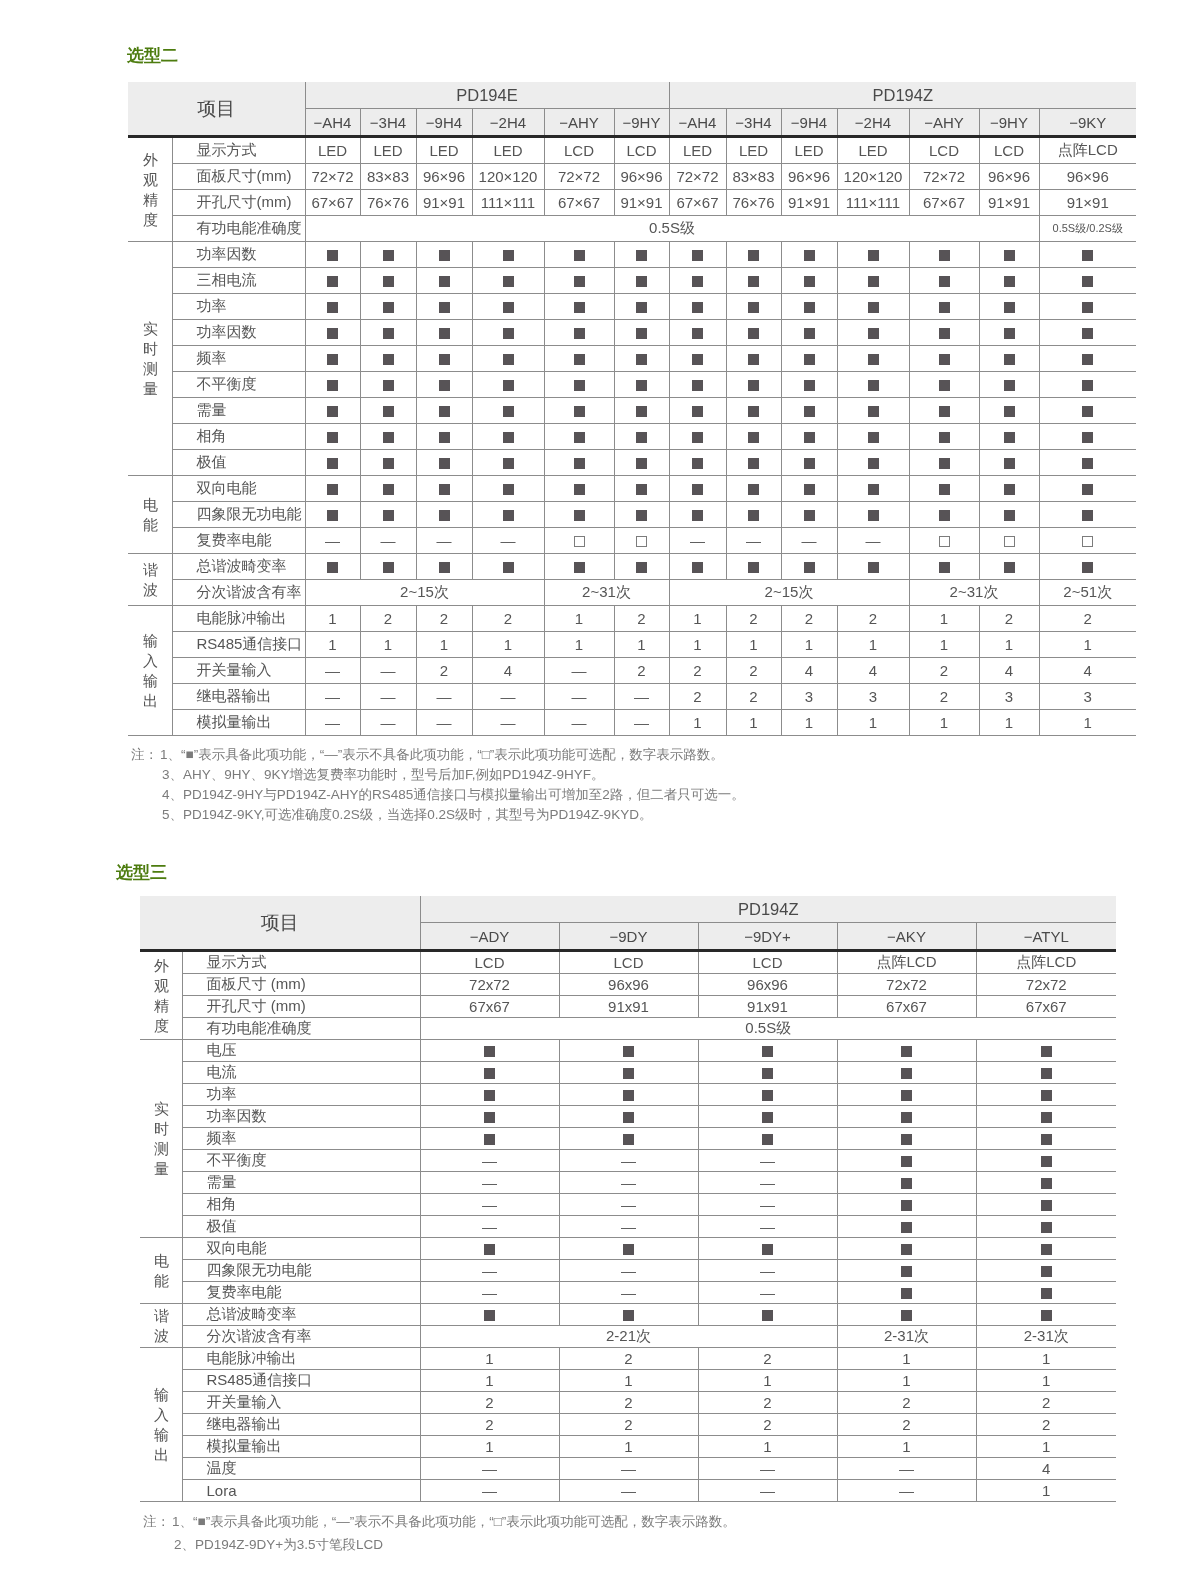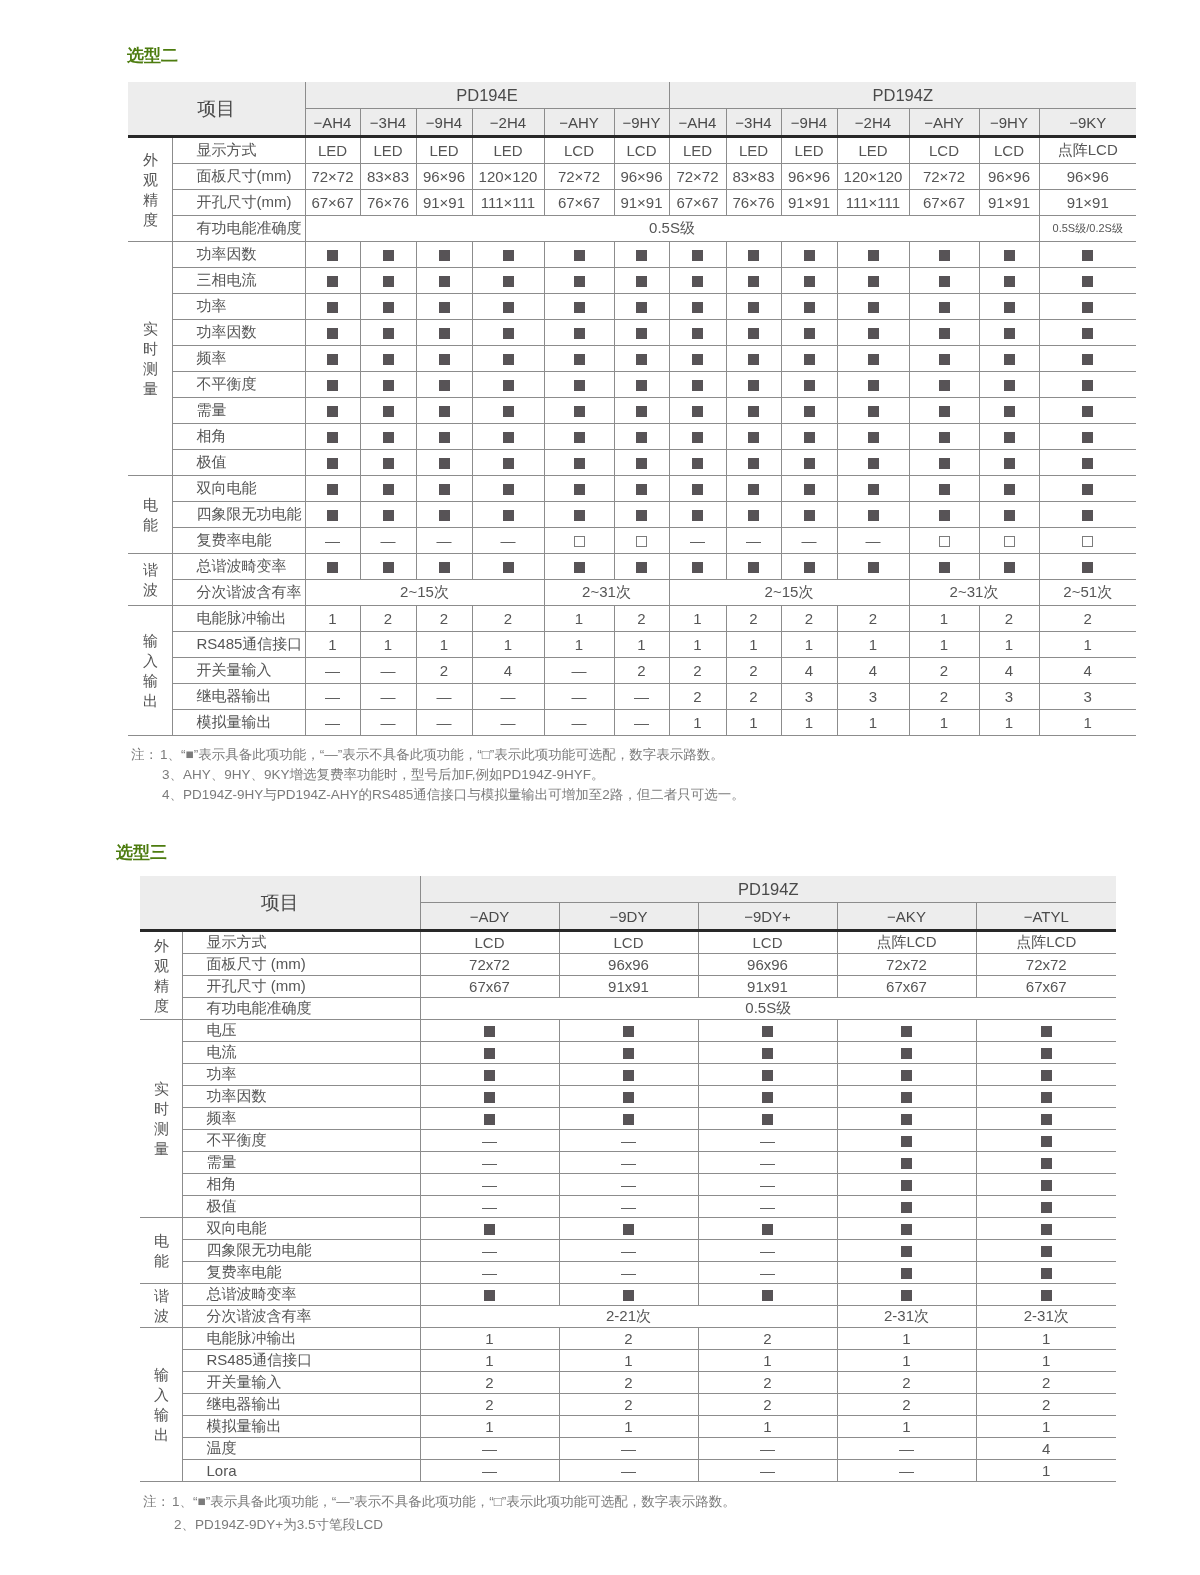--- a/index.html
+++ b/index.html
@@ -460,20 +460,21 @@
             <td>1</td>
             <td>1</td>
           </tr>
         </tbody>
       </table>
     </div>
   <div class="notes" id="notes-selection2">
       <div class="line first"><span class="prefix">注：</span>1、“■”表示具备此项功能，“—”表示不具备此项功能，“□”表示此项功能可选配，数字表示路数。</div>
       <div class="line">3、AHY、9HY、9KY增选复费率功能时，型号后加F,例如PD194Z-9HYF。</div>
       <div class="line">4、PD194Z-9HY与PD194Z-AHY的RS485通信接口与模拟量输出可增加至2路，但二者只可选一。</div>
+      <div class="line">5、PD194Z-9KY,可选准确度0.2S级，当选择0.2S级时，其型号为PD194Z-9KYD。</div>
     </div>
 
   <h2 class="title" id="title-selection3">选型三</h2>
   <div id="table-selection3">
       <table class="spec sel3">
         <colgroup>
           <col style="width: 42px;">
           <col style="width: 238px;">
           <col style="width: 139px;">
           <col style="width: 139px;">

